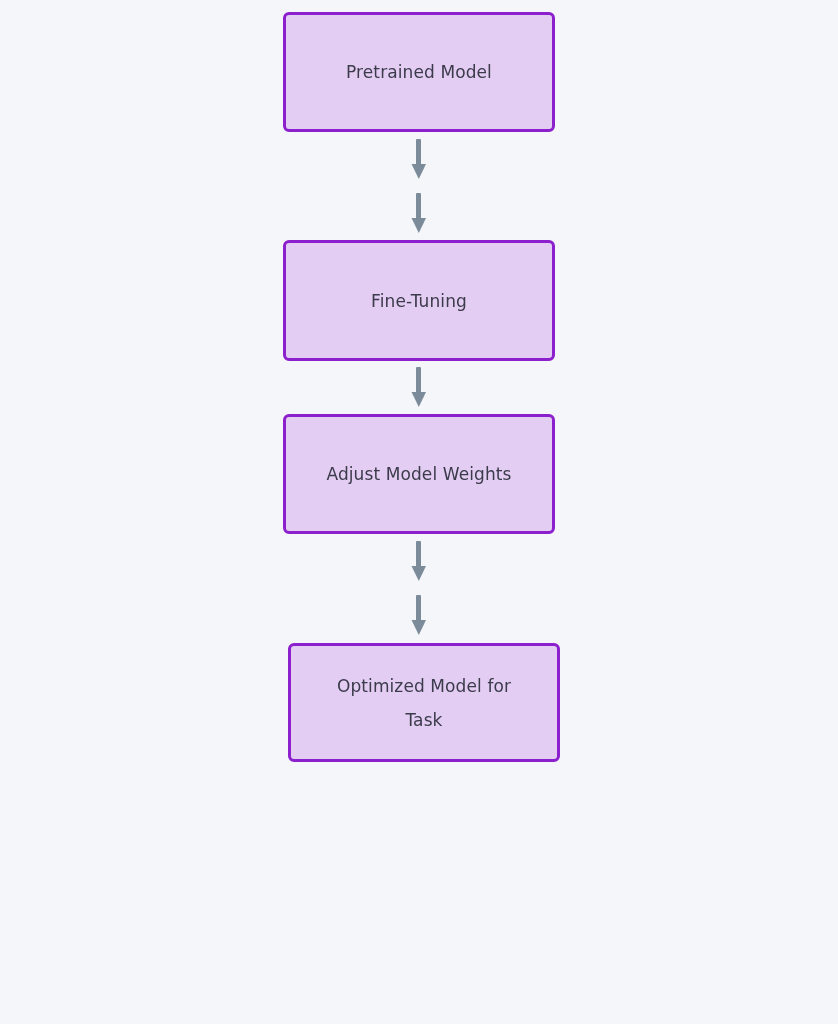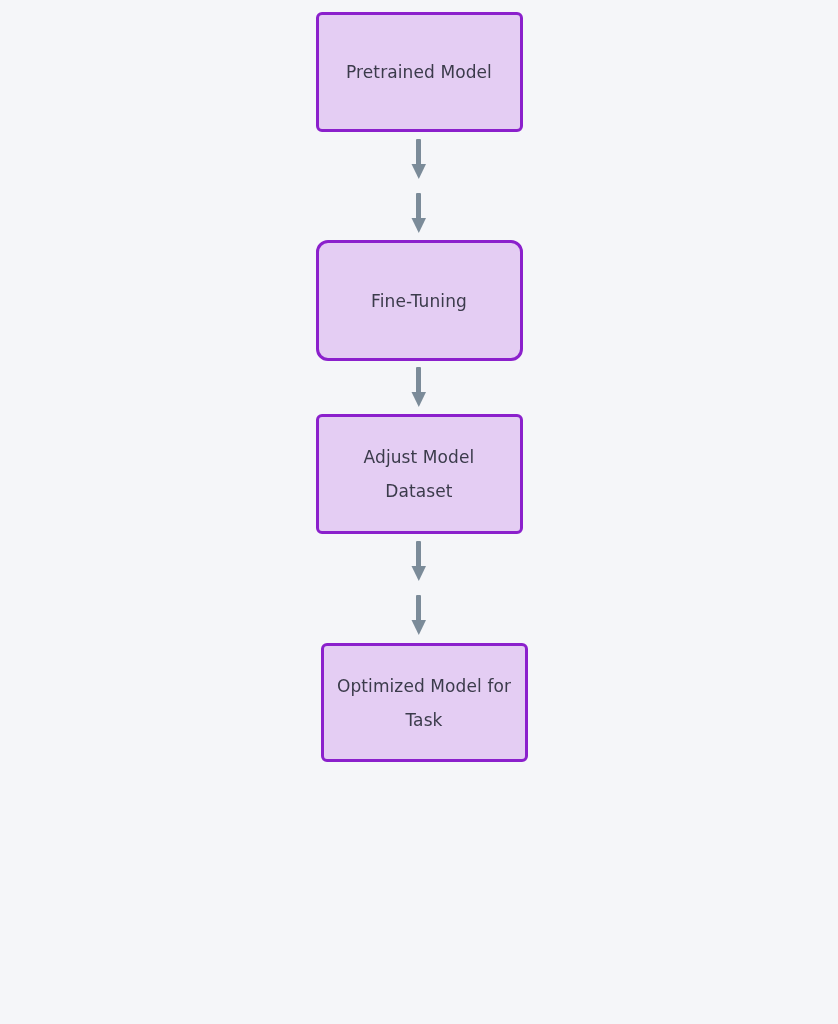--- a/index.html
+++ b/index.html
@@ -27,21 +27,21 @@
     top: 0;
     width: 838px;
     height: 1024px;
     display: flex;
     flex-direction: column;
     align-items: center;
   }
 
   .node {
     box-sizing: border-box;
-    width: 207px;
+    width: 272px;
     background: #e4cdf3;
     border: 3px solid #8b20cc;
     border-radius: 6px;
     display: flex;
     align-items: center;
     justify-content: center;
     text-align: center;
     flex: none;
   }
 
@@ -64,21 +64,21 @@
   }
 
   .connector svg {
     display: block;
   }
 
   
   .spacer-top { height: 12px; flex: none; width: 1px; }
   .node-h120 { height: 120px; }
   .node-h123 { height: 123px; }
-  .node-h121 { height: 121px; border-radius: 12px; }
+  .node-h121 { height: 121px; }
   .node-h119 { height: 119px; margin-left: 10px; }
   .gap-55 { height: 55px; }
   .gap-53 { height: 53px; }
   .gap-54 { height: 54px; }
 </style>
 </head>
 <body>
 
 <div id="flow-canvas">
   <div class="flow-column">
@@ -109,21 +109,21 @@
     </div>
 
     <div class="connector gap-53">
       <svg width="22" height="41" viewBox="0 0 22 41">
         <rect x="8" y="0" width="5" height="28" fill="#7b8b99" rx="1"></rect>
         <polygon points="3.5,25 18,25 10.8,40" fill="#7b8b99"></polygon>
       </svg>
     </div>
 
     <div class="node node-h120">
-      <span class="node-label">Adjust Model Dataset</span>
+      <span class="node-label">Adjust Model Weights</span>
     </div>
 
     <div class="connector gap-54">
       <svg width="22" height="41" viewBox="0 0 22 41">
         <rect x="8" y="0" width="5" height="28" fill="#7b8b99" rx="1"></rect>
         <polygon points="3.5,25 18,25 10.8,40" fill="#7b8b99"></polygon>
       </svg>
     </div>
 
 

